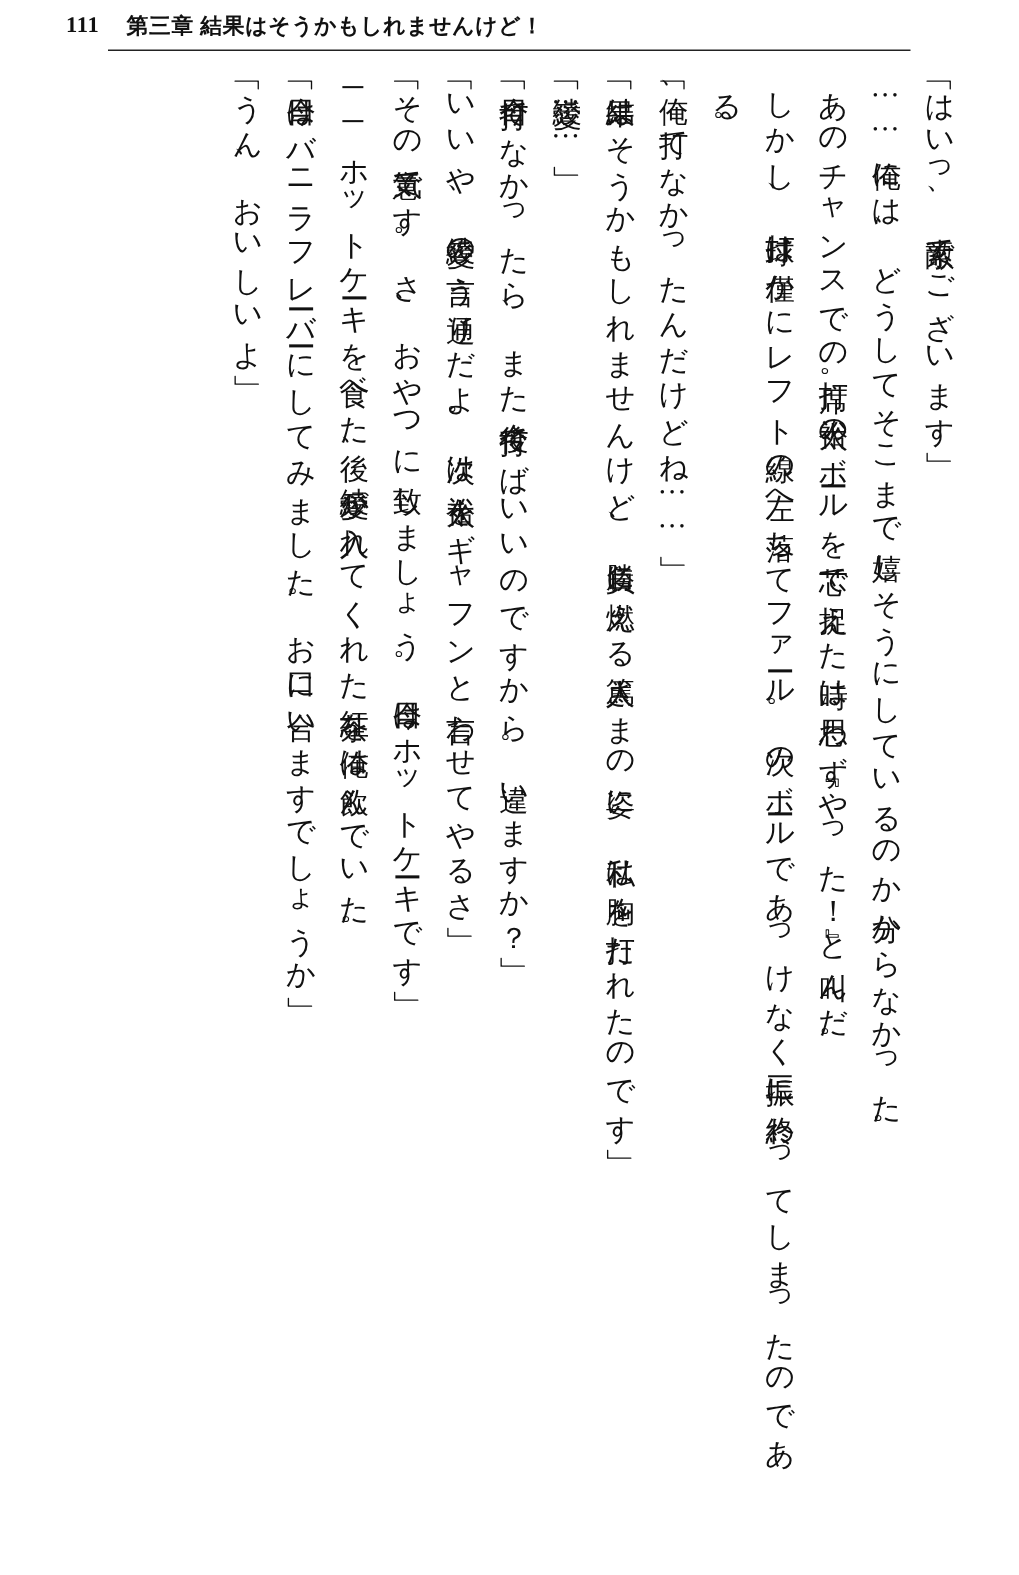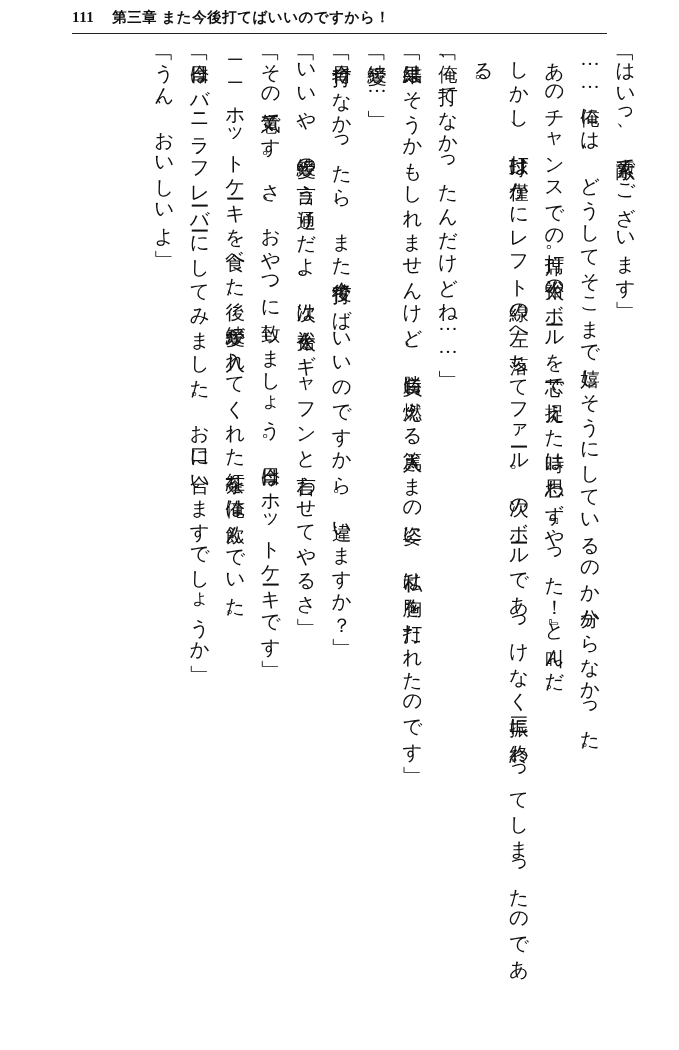--- a/index.html
+++ b/index.html
@@ -22,21 +22,21 @@
   }
   
   .header {
     position: absolute;
     top: 0;
     left: 0;
     width: 679px;
     height: 34px;
     display: flex;
     align-items: center;
-    padding-left: 72px;
+    padding-left: 44px;
     box-sizing: border-box;
   }
   .page-number {
     font-size: 15px;
     font-weight: bold;
     letter-spacing: 0.5px;
     margin-right: 18px;
     color: #111;
   }
   .chapter-title {
@@ -81,21 +81,21 @@
   
   ::selection { background: transparent; }
 </style>
 </head>
 <body>
 
 <div class="page">
 
   <div class="header">
     <span class="page-number">111</span>
-    <span class="chapter-title">第三章 また今後打てばいいのですから！</span>
+    <span class="chapter-title">第三章 結果はそうかもしれませんけど！</span>
   </div>
   <div class="rule"></div>
 
   <div class="body-area">
     <div class="vtext">
       <p>「はいっ、素敵でございます」</p>
       <p>……俺には、どうしてそこまで嬉しそうにしているのか分からなかった。</p>
       <p>あのチャンスでの打席。裕太のボールを芯で捉えた時は思わず『やった！』と叫んだ。</p>
       <p>しかし、打球は僅かにレフト線の左へ落ちてファール。次のボールであっけなく三振に終わってしまったのである。</p>
       <p>「俺、打てなかったんだけどね……」</p>

